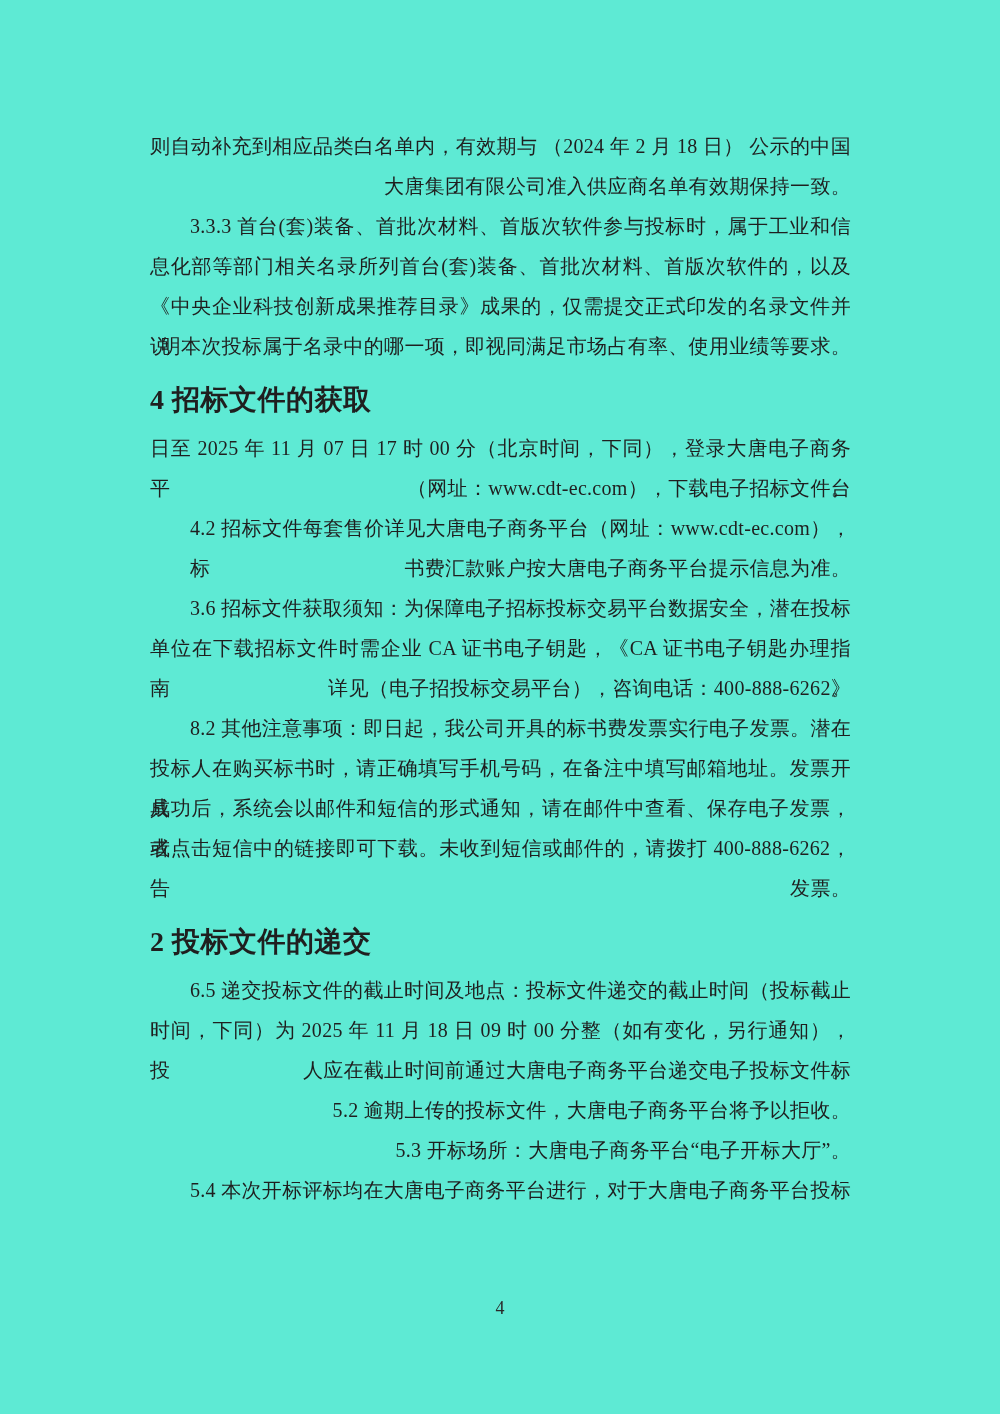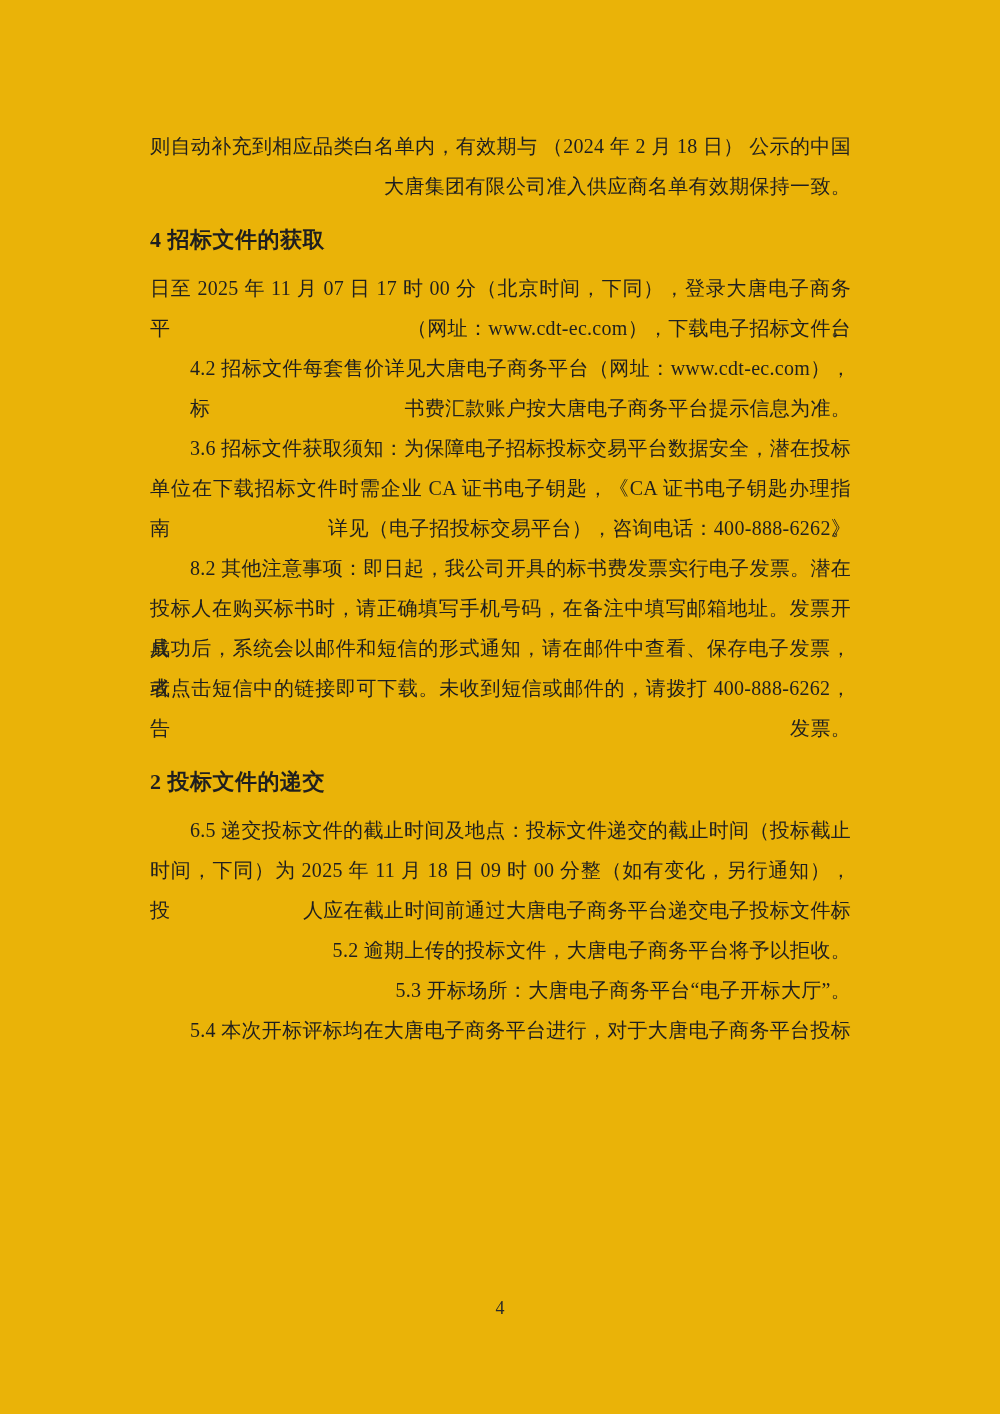--- a/index.html
+++ b/index.html
@@ -4,21 +4,21 @@
 <style>
   html, body {
     margin: 0;
     padding: 0;
     background: #ffffff;
   }
   .page {
     position: relative;
     width: 1000px;
     height: 1414px;
-    background: #eab308;
+    background: #5eead4;
     overflow: hidden;
     font-family: "Liberation Serif", "DejaVu Serif", serif;
     color: #1f1f1f;
   }
   .content {
     position: absolute;
     left: 150px;
     top: 126px;
     width: 701px;
   }
@@ -36,21 +36,21 @@
   }
   .line.fill {
     white-space: normal;
     text-align: justify;
     text-align-last: justify;
   }
   .line.indent {
     padding-left: 40px;
   }
   .heading {
-    font-size: 22px;
+    font-size: 28px;
     font-weight: bold;
     line-height: 40px;
     height: 40px;
     margin-top: 14px;
     margin-bottom: 8px;
     letter-spacing: 0.5px;
   }
   .footer {
     position: absolute;
     left: 0;
@@ -64,20 +64,26 @@
   }
 </style>
 </head>
 <body>
 
 <div class="page">
   <div class="content">
       <div class="para">
         <div class="line fill">则自动补充到相应品类白名单内，有效期与 （2024 年 2 月 18 日） 公示的中国</div>
         <div class="line">大唐集团有限公司准入供应商名单有效期保持一致。</div>
+      </div>
+      <div class="para">
+        <div class="line indent fill">3.3.3 首台(套)装备、首批次材料、首版次软件参与投标时，属于工业和信</div>
+        <div class="line fill">息化部等部门相关名录所列首台(套)装备、首批次材料、首版次软件的，以及</div>
+        <div class="line fill">《中央企业科技创新成果推荐目录》成果的，仅需提交正式印发的名录文件并说</div>
+        <div class="line">明本次投标属于名录中的哪一项，即视同满足市场占有率、使用业绩等要求。</div>
       </div>
       <div class="heading">4 招标文件的获取</div>
       <div class="para">
         <div class="line fill">日至 2025 年 11 月 07 日 17 时 00 分（北京时间，下同），登录大唐电子商务平台</div>
         <div class="line">（网址：www.cdt-ec.com），下载电子招标文件。</div>
       </div>
       <div class="para">
         <div class="line indent fill">4.2 招标文件每套售价详见大唐电子商务平台（网址：www.cdt-ec.com），标</div>
         <div class="line">书费汇款账户按大唐电子商务平台提示信息为准。</div>
       </div>

